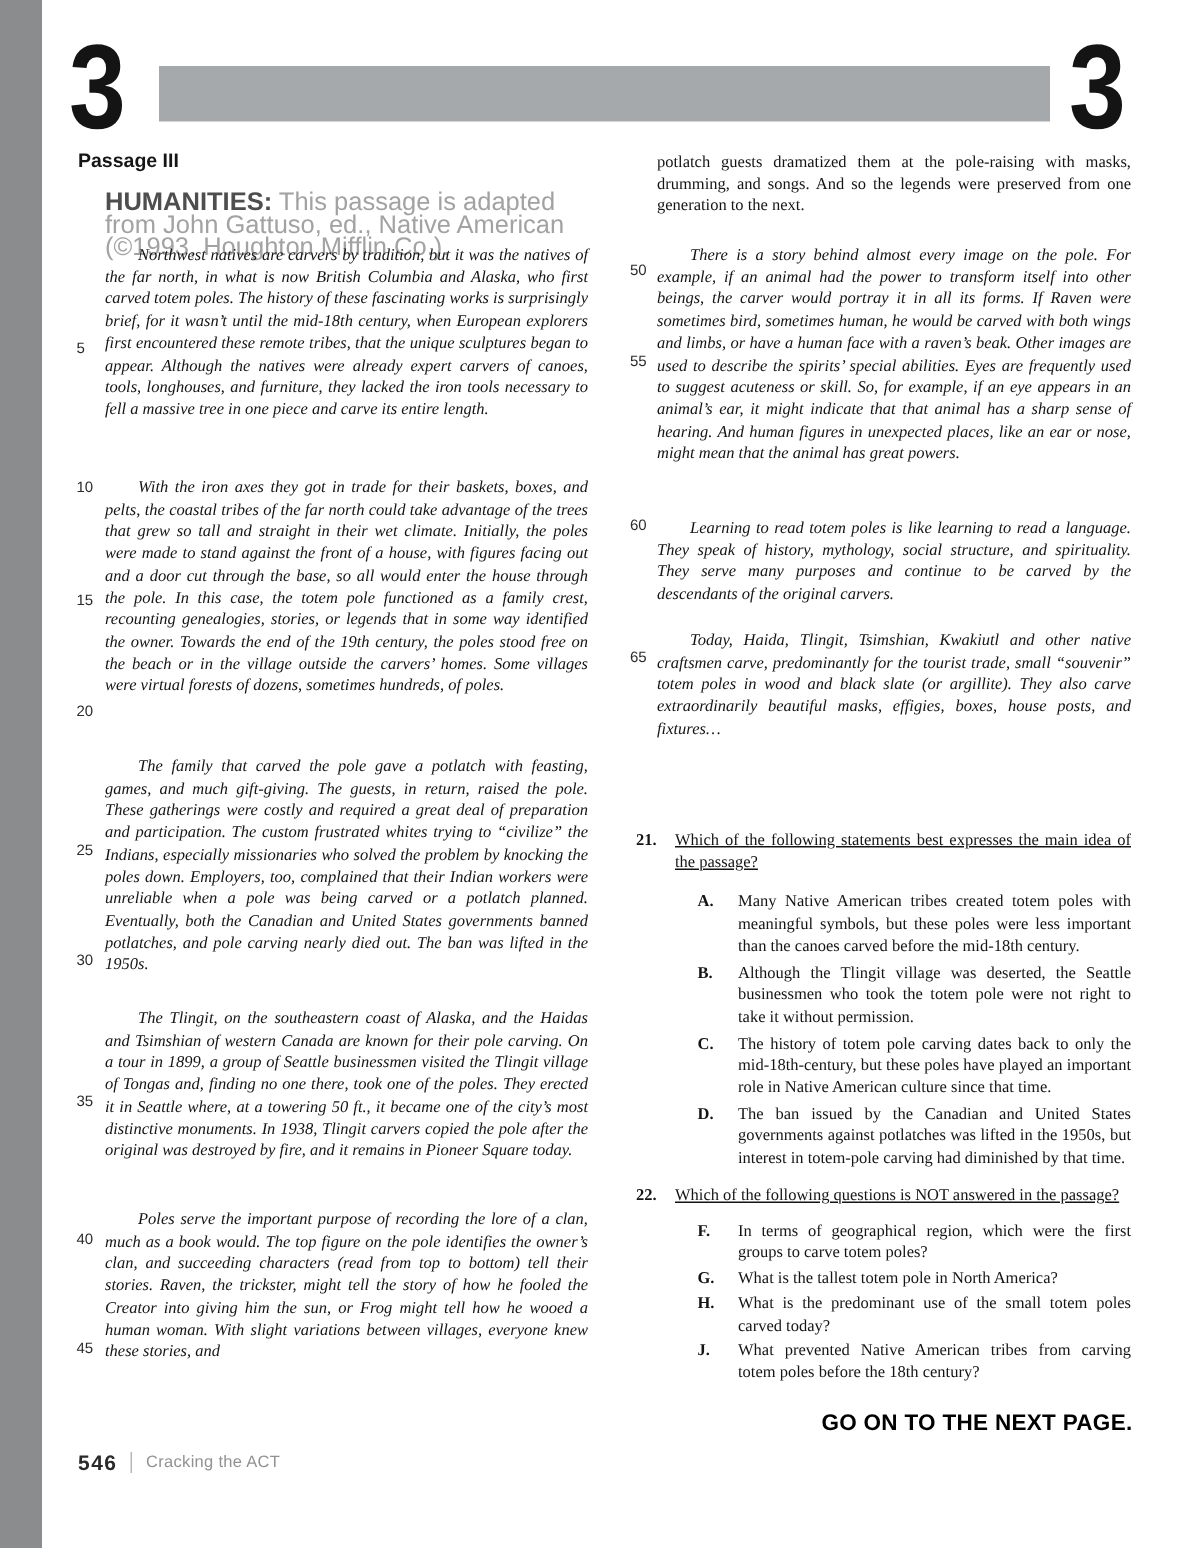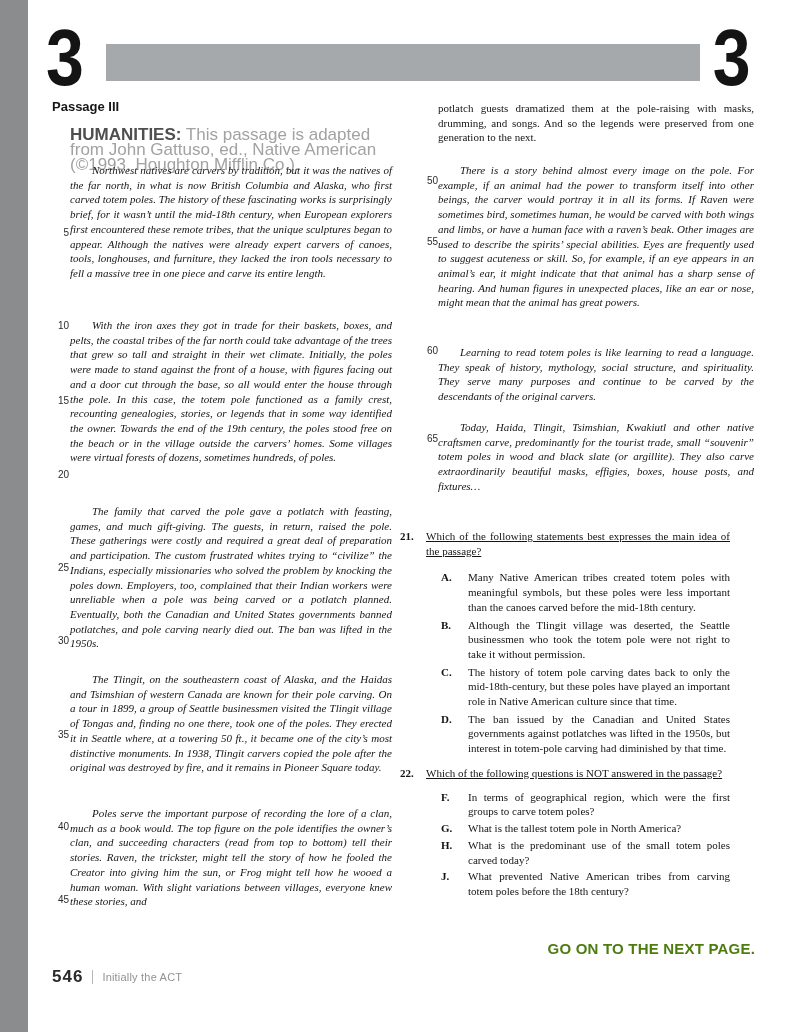--- a/index.html
+++ b/index.html
@@ -14,34 +14,34 @@
   .pheading{position:absolute;left:52px;top:99px;font-family:"Liberation Sans",sans-serif;
             font-weight:700;font-size:13px;color:#161616;}
   .source{position:absolute;left:70px;top:127px;width:322px;font-family:Liberation Sans, sans-serif;
           font-size:17px;line-height:15px;color:#a2a2a2;}
   .source b{color:#4e4e4e;font-weight:700;}
   .para{position:absolute;font-size:11px;line-height:14.7px;text-align:justify;color:#141414;}
   .para.indent{text-indent:22px;font-style:italic;}
   .colL{left:70px;width:322px;}
   .colR{left:438px;width:316px;}
   .ln{position:absolute;font-family:"Liberation Sans",sans-serif;font-size:10px;color:#2b2b2b;
-      width:18px;text-align:right;}
+      width:18px;text-align:left;}
   .lnL{left:51px;} .lnR{left:420px;}
-  .question{position:absolute;left:400px;width:330px;font-size:11px;line-height:14.7px;color:#141414;}
+  .question{position:absolute;left:424px;width:330px;font-size:11px;line-height:14.7px;color:#141414;margin-top:24px;}
   .qstem{display:flex;}
   .qnum{flex:none;width:26px;font-weight:700;}
   .qtext{flex:1;text-align:justify;text-decoration:underline;}
   .opt{display:flex;margin-left:41px;}
   .optletter{flex:none;width:27px;font-weight:700;}
   .opttext{flex:1;text-align:justify;}
   .goon{position:absolute;right:45px;top:940px;font-family:"Liberation Sans",sans-serif;
-        font-weight:700;font-size:15px;color:#4d7c0f;letter-spacing:.2px;}
+        font-weight:700;font-size:15px;color:#000000;letter-spacing:.2px;}
   .footer{position:absolute;left:52px;top:967px;display:flex;align-items:center;
           font-family:"Liberation Sans",sans-serif;}
-  .pageno{font-weight:700;font-size:17px;color:#2a2a2a;letter-spacing:1px;}
+  .pageno{font-weight:700;font-size:14px;color:#2a2a2a;letter-spacing:1px;}
   .fdiv{width:0;border-left:1px solid #b7b7b7;height:14px;margin:0 9px;}
   .booktitle{font-size:11px;color:#929292;letter-spacing:.2px;}
 </style>
 </head>
 <body>
 
 <div class="page">
 
   <div class="strip"></div>
 
@@ -123,16 +123,16 @@
       <span class="optletter">J.</span>
       <span class="opttext">What prevented Native American tribes from carving totem poles before the 18th century?</span>
     </div>
   </div>
 
   <div class="goon">GO ON TO THE NEXT PAGE.</div>
 
   <div class="footer">
     <span class="pageno">546</span>
     <span class="fdiv"></span>
-    <span class="booktitle">Initially the ACT</span>
+    <span class="booktitle">Cracking the ACT</span>
   </div>
 
 </div>
 
 </body></html>

